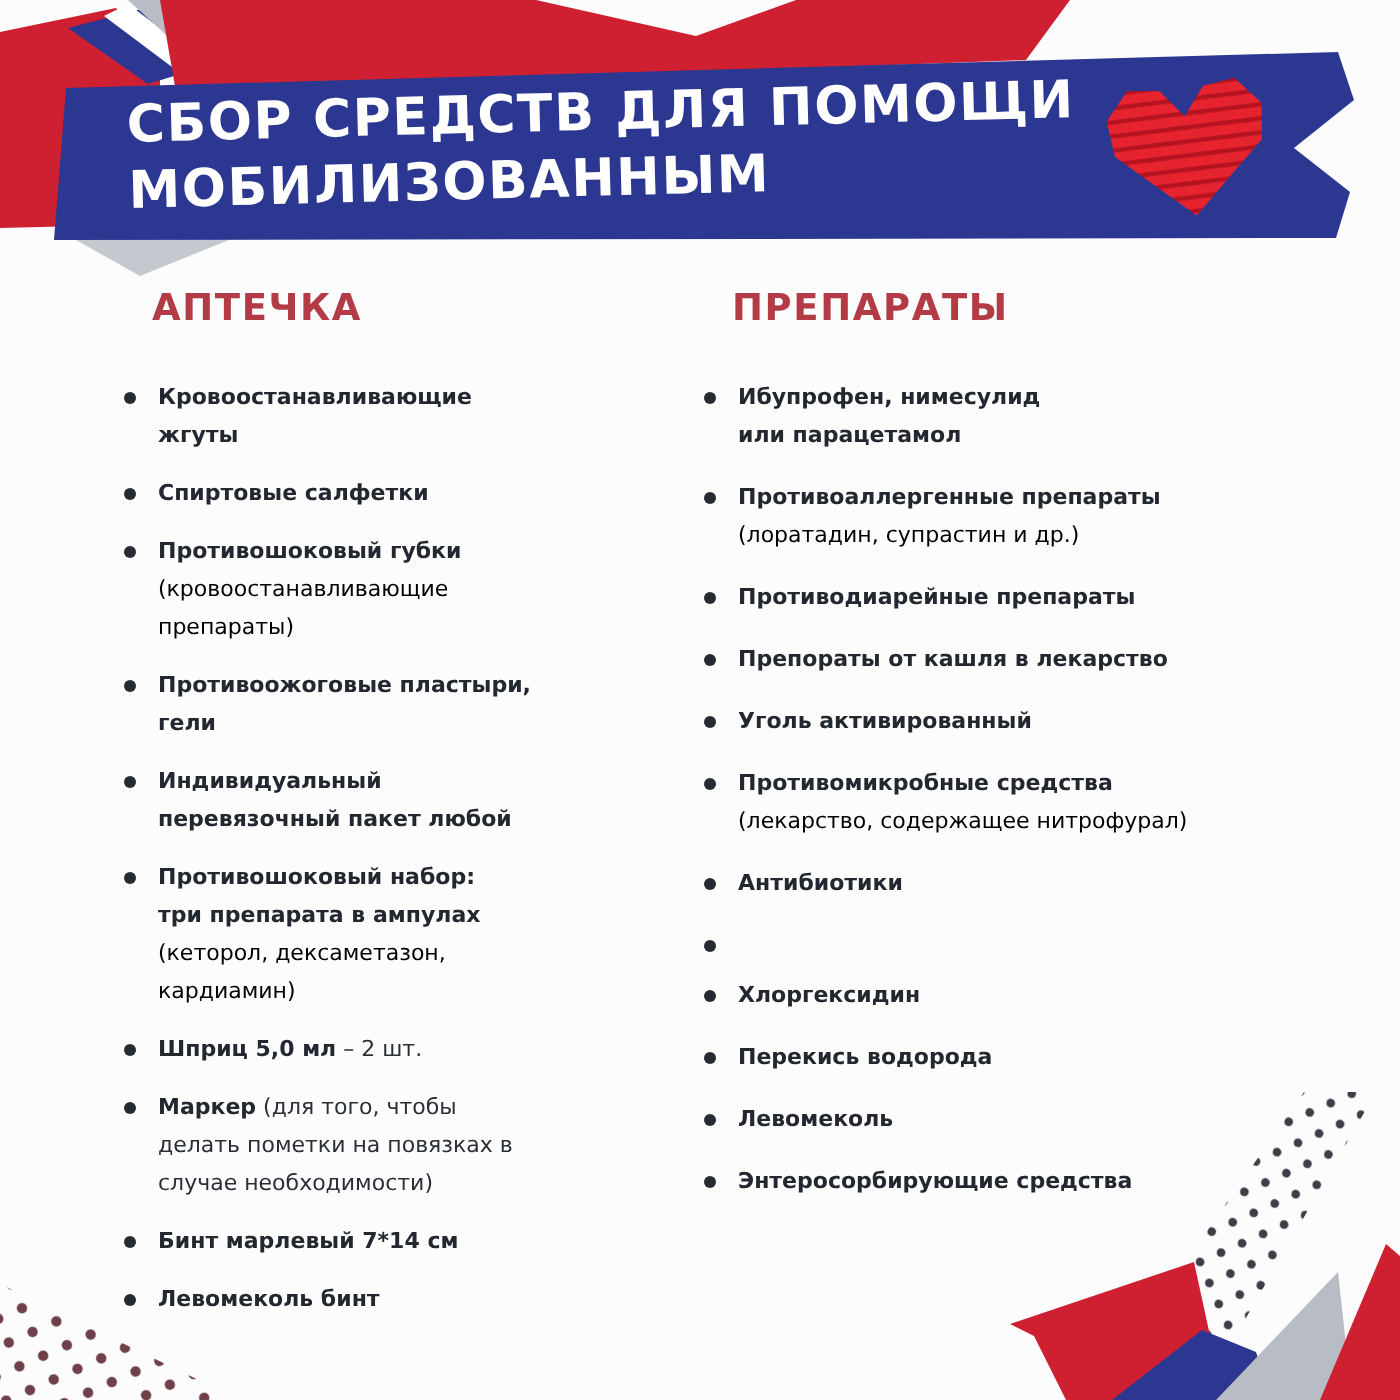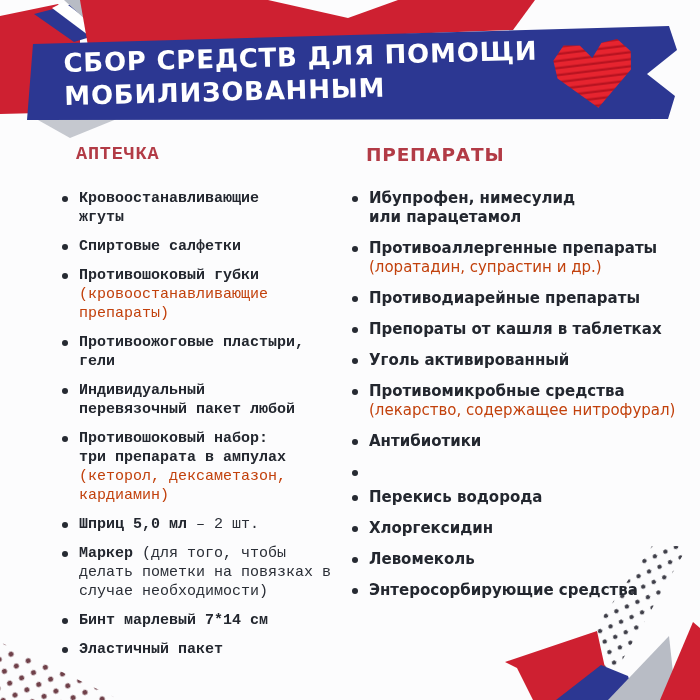--- a/index.html
+++ b/index.html
@@ -15,40 +15,40 @@
   .decor{position:absolute;left:0;top:0;z-index:0;}
   
   .banner-title{
     position:absolute;left:63px;top:47px;z-index:2;
     transform:rotate(-1.5deg);transform-origin:left top;
     color:#ffffff;font-weight:bold;font-size:26px;line-height:33px;
     letter-spacing:0.8px;white-space:nowrap;
   }
   
   .col{position:absolute;top:144px;z-index:1;}
-  .col-left{left:62px;width:288px;font-family:Liberation Mono, monospace;}
+  .col-left{left:62px;width:288px;}
   .col-right{left:352px;width:336px;}
   .col-title{
     margin:0 0 24px 14px;
     color:#b23b46;font-weight:bold;font-size:18.5px;letter-spacing:0.8px;
   }
   ul.items{list-style:none;margin:0;padding:0;}
   li.item{display:flex;align-items:flex-start;}
   .col-left li.item{margin-bottom:10px;}
   .col-right li.item{margin-bottom:12px;}
   .bullet{
     flex:0 0 auto;width:6px;height:6px;border-radius:50%;
     background:#262a32;margin:7px 11px 0 0;
   }
   .item-text{
-    color:#23272f;font-size:15px;line-height:19px;
+    color:#23272f;font-size:11px;line-height:19px;
   }
   .item-text .b{font-weight:bold;white-space:pre-line;}
   .item-text .r{font-weight:normal;white-space:pre-line;color:#2a2e36;text-align:right;}
-  .item-text .note{font-weight:normal;white-space:pre-line;color:#c2410c;}
+  .item-text .note{font-weight:normal;white-space:pre-line;color:#000000;}
 </style>
 </head>
 <body>
 
 <div class="page">
 
   <svg class="decor" width="700" height="700" viewBox="0 0 700 700">
     <defs>
       <pattern id="heartStripe" width="8" height="7" patternUnits="userSpaceOnUse">
         <rect width="8" height="7" fill="#e6242f"></rect>
@@ -140,21 +140,21 @@
           <div class="item-text"><span class="b">Маркер</span><span class="r"> (для того, чтобы
 делать пометки на повязках в
 случае необходимости)</span><div class="note"></div></div>
         </li>
       <li class="item">
           <span class="bullet"></span>
           <div class="item-text"><span class="b">Бинт марлевый 7*14 см</span><span class="r"></span><div class="note"></div></div>
         </li>
       <li class="item">
           <span class="bullet"></span>
-          <div class="item-text"><span class="b">Эластичный пакет</span><span class="r"></span><div class="note"></div></div>
+          <div class="item-text"><span class="b">Левомеколь бинт</span><span class="r"></span><div class="note"></div></div>
         </li>
     </ul>
   </div>
 
   <div class="col col-right">
     <h2 class="col-title">ПРЕПАРАТЫ</h2>
     <ul class="items">
       <li class="item">
           <span class="bullet"></span>
           <div class="item-text"><span class="b">Ибупрофен, нимесулид
@@ -163,44 +163,44 @@
       <li class="item">
           <span class="bullet"></span>
           <div class="item-text"><span class="b">Противоаллергенные препараты</span><span class="r"></span><div class="note">(лоратадин, супрастин и др.)</div></div>
         </li>
       <li class="item">
           <span class="bullet"></span>
           <div class="item-text"><span class="b">Противодиарейные препараты</span><span class="r"></span><div class="note"></div></div>
         </li>
       <li class="item">
           <span class="bullet"></span>
-          <div class="item-text"><span class="b">Препораты от кашля в таблетках</span><span class="r"></span></div>
+          <div class="item-text"><span class="b">Препораты от кашля в лекарство</span><span class="r"></span></div>
         </li>
       <li class="item">
           <span class="bullet"></span>
           <div class="item-text"><span class="b">Уголь активированный</span><span class="r"></span><div class="note"></div></div>
         </li>
       <li class="item">
           <span class="bullet"></span>
           <div class="item-text"><span class="b">Противомикробные средства</span><span class="r"></span><div class="note">(лекарство, содержащее нитрофурал)</div></div>
         </li>
       <li class="item">
           <span class="bullet"></span>
           <div class="item-text"><span class="b">Антибиотики</span><span class="r"></span><div class="note"></div></div>
         </li>
       <li class="item">
           <span class="bullet"></span>
         </li>
       <li class="item">
           <span class="bullet"></span>
+          <div class="item-text"><span class="b">Хлоргексидин</span><span class="r"></span><div class="note"></div></div>
+        </li>
+      <li class="item">
+          <span class="bullet"></span>
           <div class="item-text"><span class="b">Перекись водорода</span><span class="r"></span><div class="note"></div></div>
-        </li>
-      <li class="item">
-          <span class="bullet"></span>
-          <div class="item-text"><span class="b">Хлоргексидин</span><span class="r"></span><div class="note"></div></div>
         </li>
       <li class="item">
           <span class="bullet"></span>
           <div class="item-text"><span class="b">Левомеколь</span><span class="r"></span><div class="note"></div></div>
         </li>
       <li class="item">
           <span class="bullet"></span>
           <div class="item-text"><span class="b">Энтеросорбирующие средства</span><span class="r"></span><div class="note"></div></div>
         </li>
     </ul>

